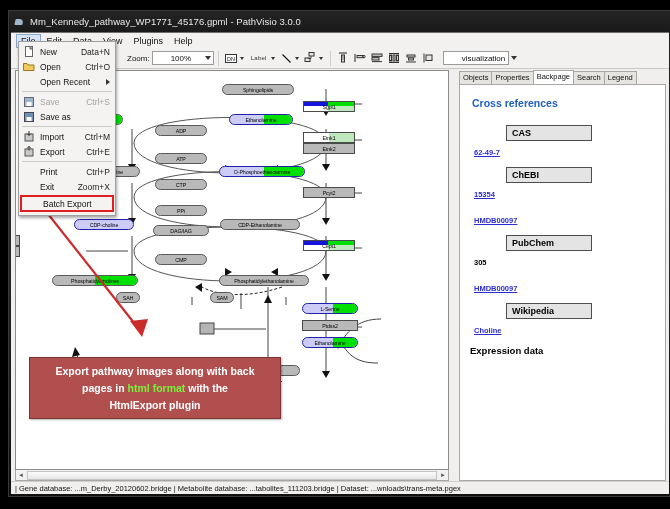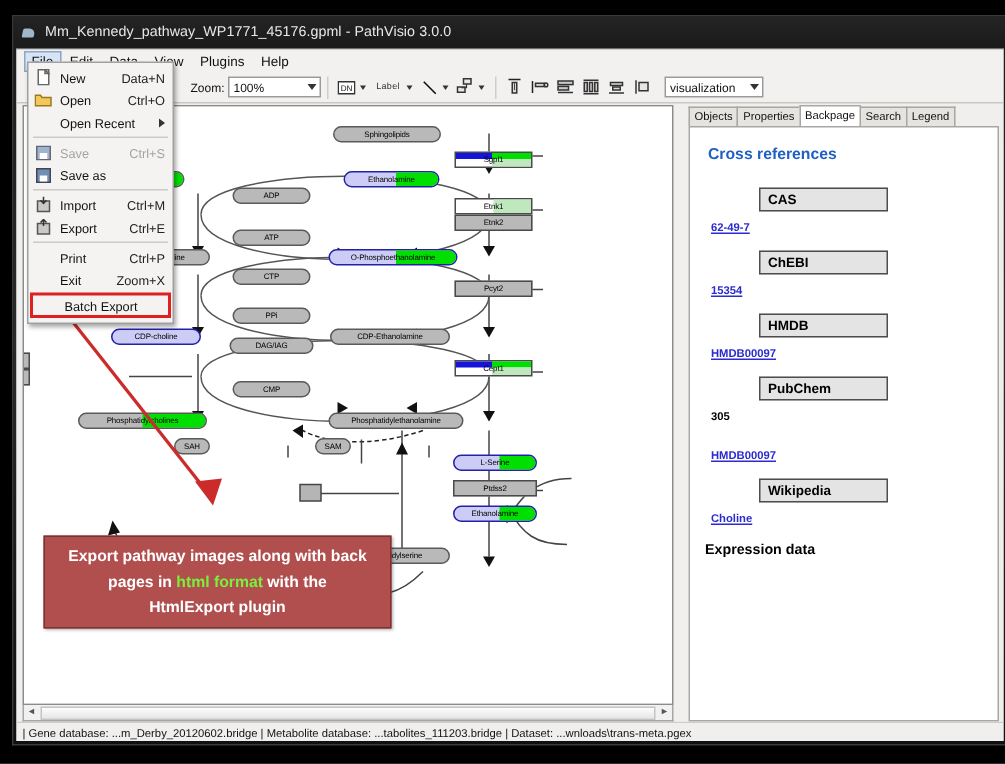--- a/index.html
+++ b/index.html
@@ -100,21 +100,21 @@
   }
   .zoom-lbl { font-size: 8px; color: #111; margin-right: 2px; }
   .combo {
     height: 14px;
     background: #fff;
     border: 1px solid #9a9a9a;
     display: flex; align-items: center;
     justify-content: space-between;
     font-size: 8px;
     color: #111;
-    padding: 0 2px 0 3px;
+    padding: 0 2px 0 18px;
   }
   .combo .cv { white-space: nowrap; }
   .caret {
     width: 0; height: 0;
     border-left: 3px solid transparent;
     border-right: 3px solid transparent;
     border-top: 4px solid #333;
     margin-left: 6px;
   }
   .tbtn {
@@ -315,21 +315,21 @@
   }
   .dd-item.highlight {
     border: 2px solid #e02020;
     height: 17px;
     margin: 1px 1px 0 1px;
   }
   
   .callout {
     position: absolute;
     left: 13px; top: 286px;
-    width: 232px; height: 62px;
+    width: 252px; height: 62px;
     background: #b14f4f;
     border: 1px solid #7c3333;
     color: #fff;
     font-size: 10.5px;
     font-weight: bold;
     line-height: 17px;
     text-align: center;
     padding-top: 5px;
     z-index: 30;
     box-shadow: 1px 1px 2px rgba(0,0,0,.3);
@@ -713,21 +713,20 @@
             <div id="xrefs">
                 <div class="xref-block">
                   <div class="xref-head">CAS</div>
                   <div><span class="xref-val">62-49-7</span></div>
                 </div>
                 <div class="xref-block">
                   <div class="xref-head">ChEBI</div>
                   <div><span class="xref-val">15354</span></div>
                 </div>
                 <div class="xref-block">
-                  <div class="xref-head">HMDB</div>
                   <div><span class="xref-val">HMDB00097</span></div>
                 </div>
                 <div class="xref-block">
                   <div class="xref-head">PubChem</div>
                   <div><span class="xref-val plain">305</span></div>
                 </div>
                 <div class="xref-block">
                   <div><span class="xref-val">HMDB00097</span></div>
                 </div>
                 <div class="xref-block">

